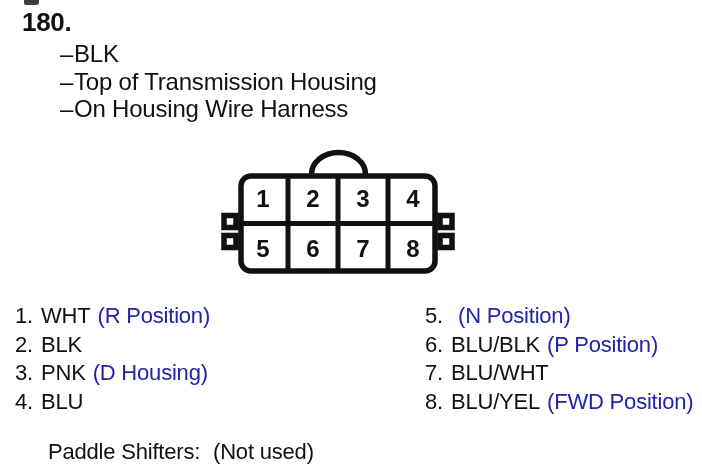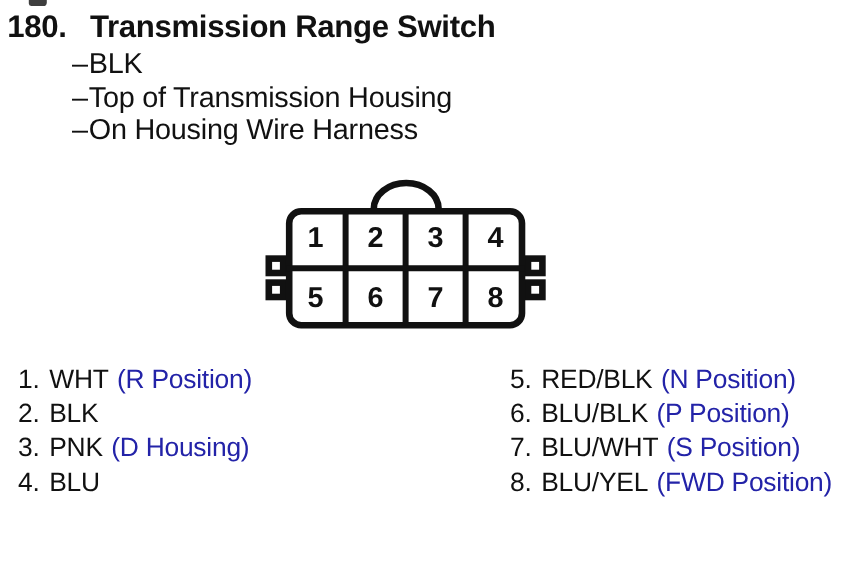--- a/index.html
+++ b/index.html
@@ -12,21 +12,21 @@
   }
   .page{position:absolute;inset:0;overflow:hidden;}
   .blue{color:var(--accent-blue,#2323a8);}
 
   .artifact{
     position:absolute;left:24px;top:0;width:15px;height:5px;
     background:#1c1c1c;border-radius:0 0 3px 2px;opacity:.85;
   }
 
   .title{
-    position:absolute;left:6px;top:7px;
+    position:absolute;left:22px;top:7px;
     display:flex;font-weight:bold;font-size:26px;line-height:30px;
     letter-spacing:-0.3px;white-space:nowrap;
   }
   .title-num{display:inline-block;width:69px;}
 
   .bullets{
     position:absolute;left:60px;top:40px;
     font-size:24px;line-height:27.5px;letter-spacing:-0.2px;
   }
   .bullet-row{display:flex;white-space:nowrap;}
@@ -48,21 +48,20 @@
 </style>
 </head>
 <body>
 
 <div class="page">
 
   <div class="artifact"></div>
 
   <div class="title">
     <span class="title-num">180.</span>
-    <span class="title-text">Transmission Range Switch</span>
   </div>
 
   <div class="bullets">
     <div class="bullet-row">
       <span class="bullet-marker">–</span>
       <span>BLK</span>
     </div>
     <div class="bullet-row">
       <span class="bullet-marker">–</span>
       <span>Top of Transmission Housing</span>
@@ -112,37 +111,39 @@
     <div class="pin-row r2">
       <span class="pin-num">3.</span>
       <span class="pin-wire">PNK</span>
       <span class="pin-note blue">(D Housing)</span>
     </div>
     <div class="pin-row r3">
       <span class="pin-num">4.</span>
       <span class="pin-wire">BLU</span>
       <span class="pin-note blue"></span>
     </div>
+    <div class="pin-sub s1">
+      <span>Paddle Shifters:</span>
+      <span class="pin-note">(Not used)</span>
+    </div>
   </div>
 
   <div class="pin-col pin-col-right">
     <div class="pin-row r0">
       <span class="pin-num">5.</span>
-      <span class="pin-wire">RED/BLK</span>
       <span class="pin-note blue">(N Position)</span>
     </div>
     <div class="pin-row r1">
       <span class="pin-num">6.</span>
       <span class="pin-wire">BLU/BLK</span>
       <span class="pin-note blue">(P Position)</span>
     </div>
     <div class="pin-row r2">
       <span class="pin-num">7.</span>
       <span class="pin-wire">BLU/WHT</span>
-      <span class="pin-note blue">(S Position)</span>
     </div>
     <div class="pin-row r3">
       <span class="pin-num">8.</span>
       <span class="pin-wire">BLU/YEL</span>
       <span class="pin-note blue">(FWD Position)</span>
     </div>
   </div>
 
 </div>
 

